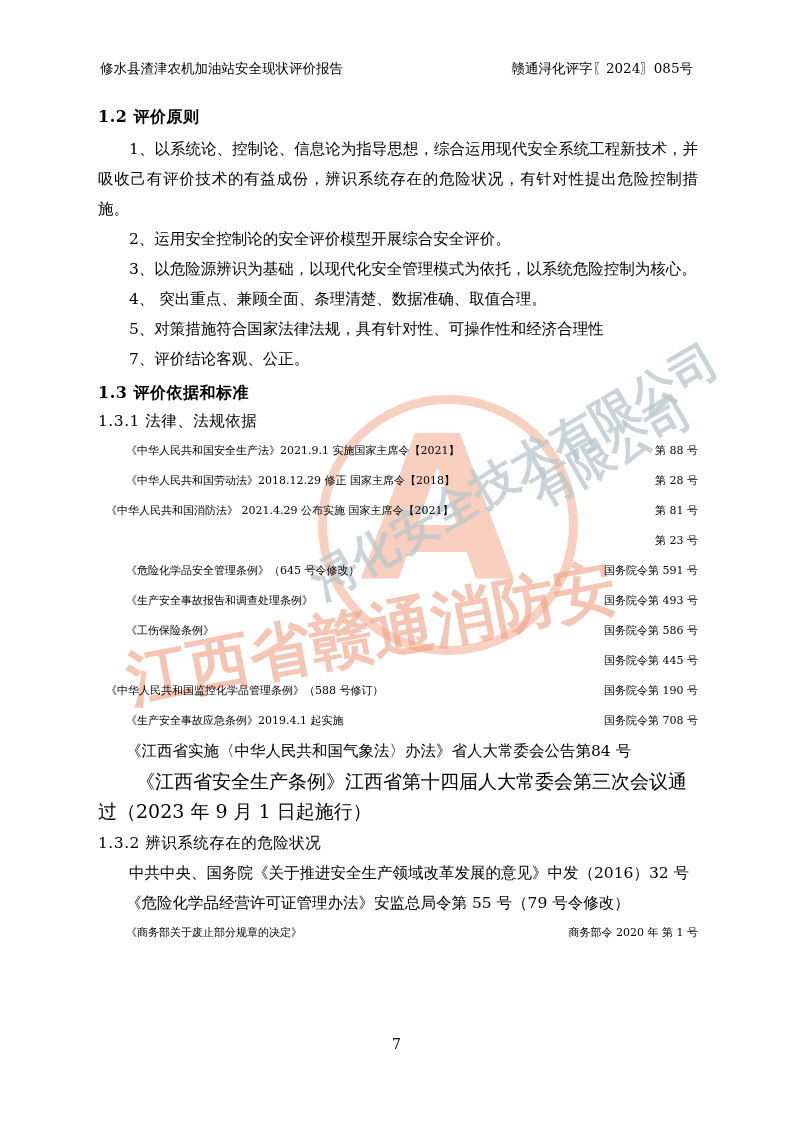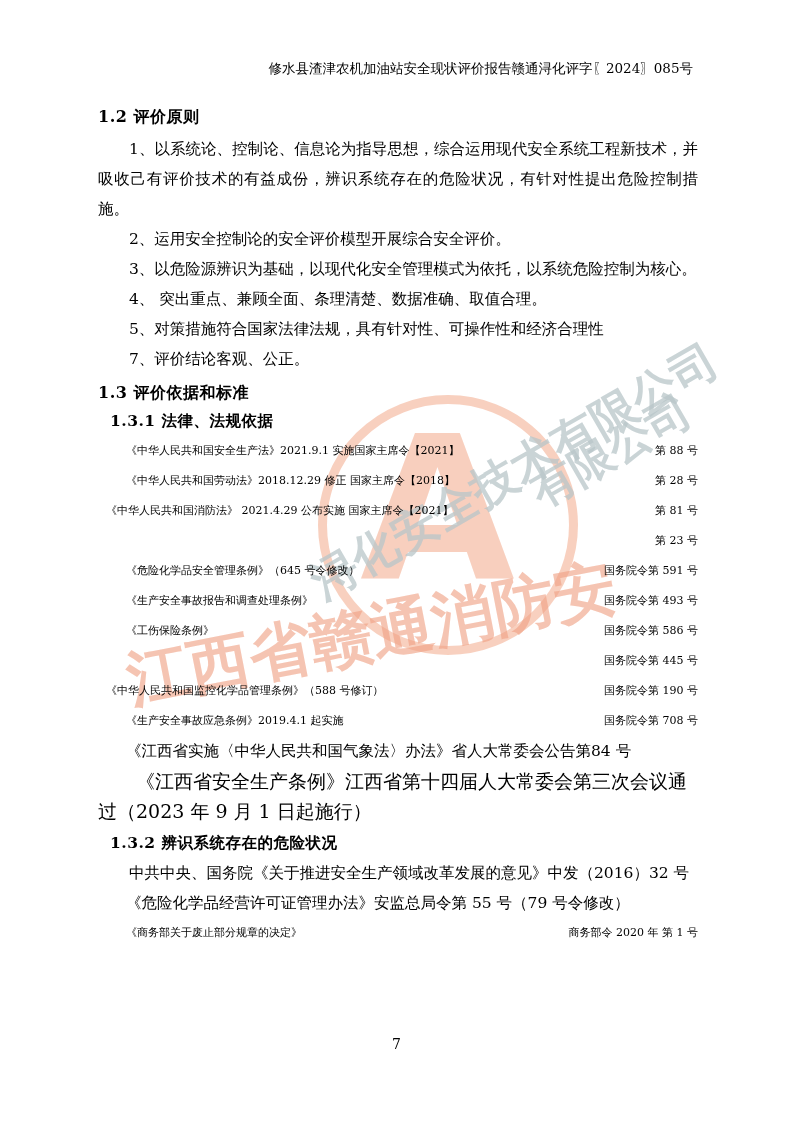--- a/index.html
+++ b/index.html
@@ -91,40 +91,40 @@
     z-index: 2;
   }
   .header {
     position: absolute;
     left: 0;
     top: 60px;
     width: 793px;
     padding: 0 100px;
     box-sizing: border-box;
     display: flex;
-    justify-content: flex-end;
+    justify-content: space-between;
     font-size: 13.5px;
     font-family: "DejaVu Serif", "Liberation Serif", serif;
   }
   .body-area {
     position: absolute;
     left: 98px;
     top: 98px;
     width: 600px;
   }
   h2.sec {
     font-size: 16px;
     font-weight: bold;
     margin: 9px 0 6px 0;
     letter-spacing: .5px;
   }
   h3.sub {
     font-size: 15.5px;
-    font-weight: bold;
-    margin: 7px 0 4px 12px;
+    font-weight: normal;
+    margin: 7px 0 4px 0;
     letter-spacing: .5px;
   }
   p.para {
     font-size: 15.5px;
     line-height: 30px;
     margin: 0;
     text-indent: 2em;
     text-align: justify;
   }
   .law-line {

